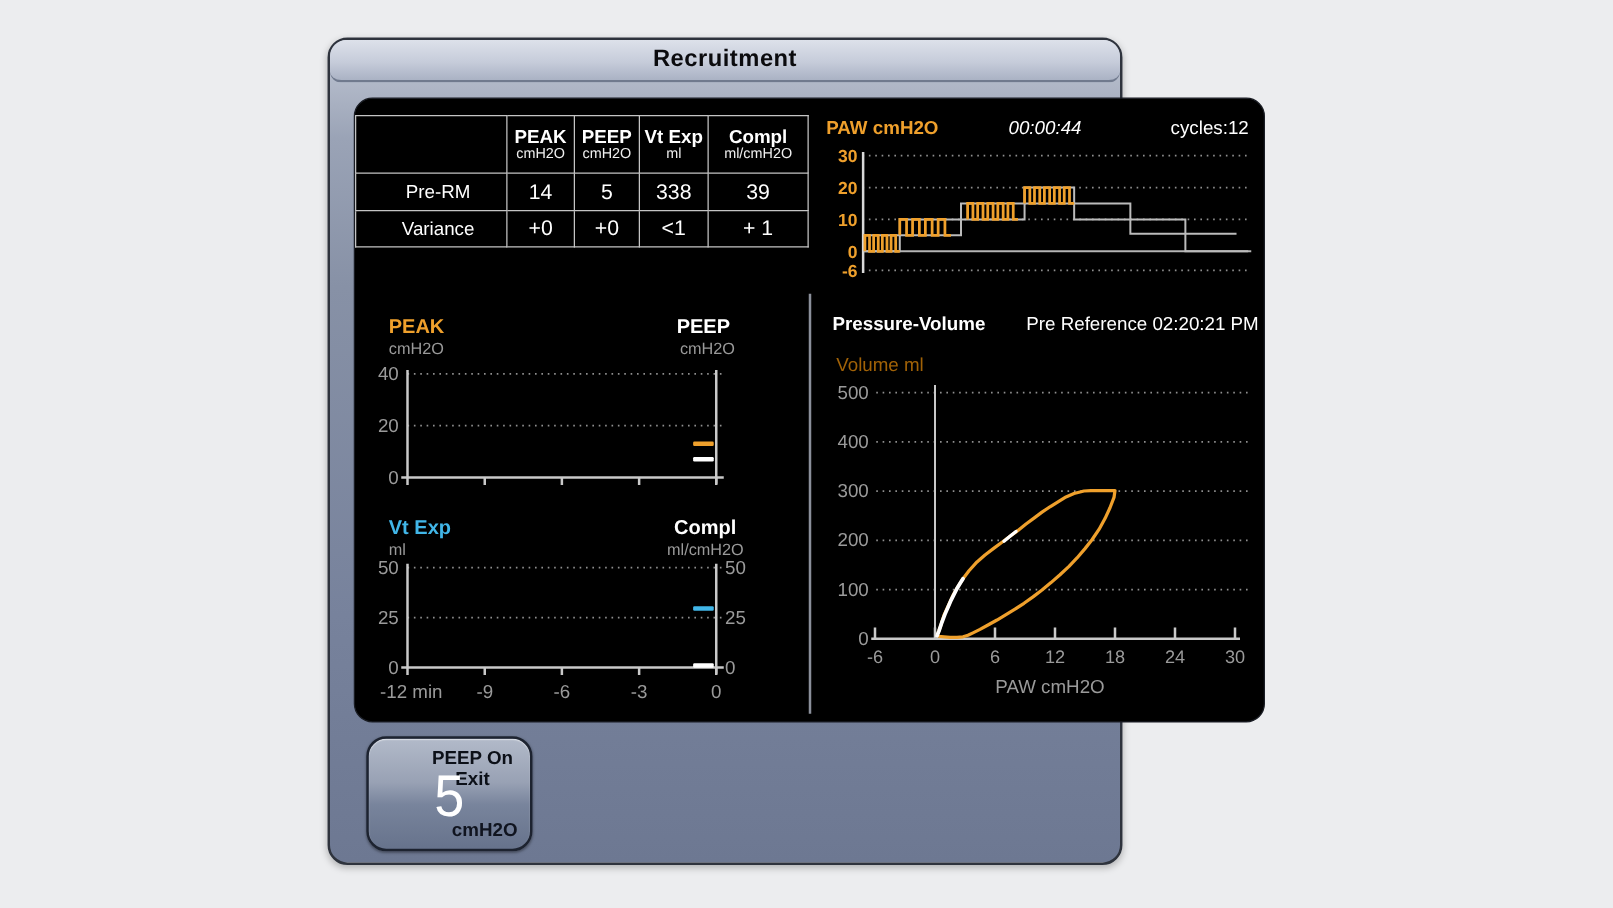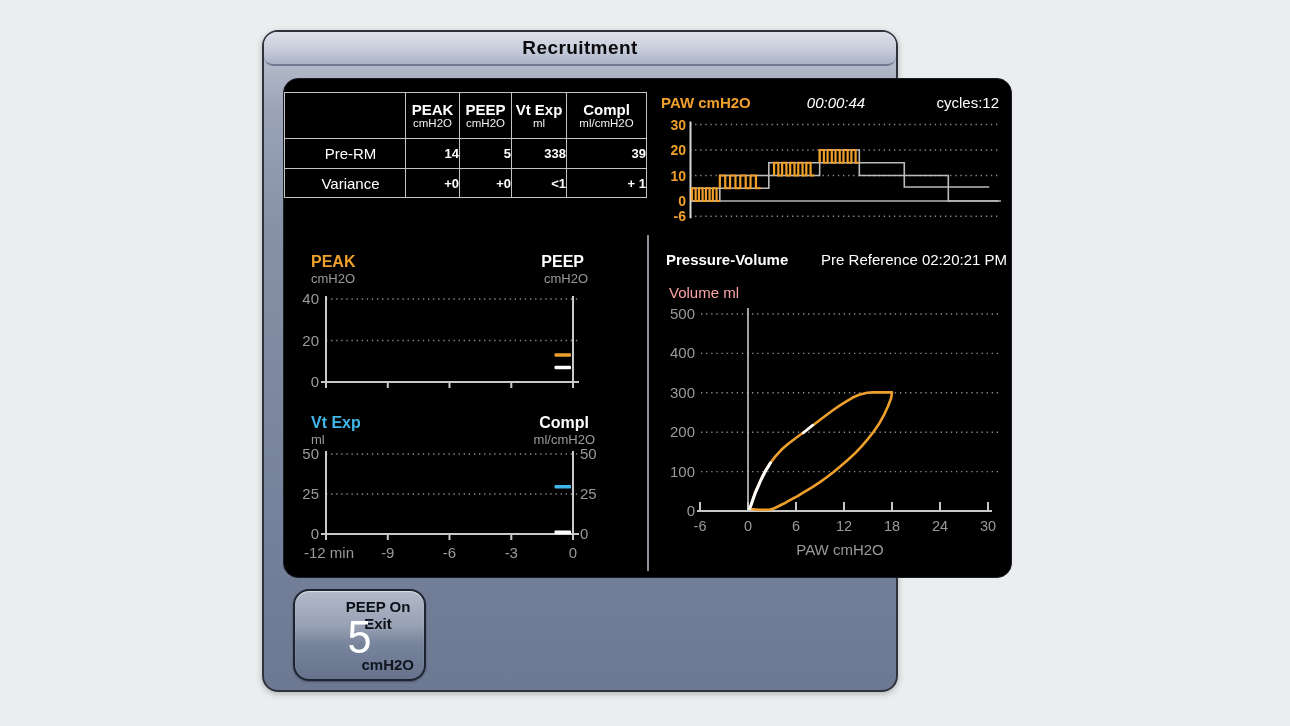--- a/index.html
+++ b/index.html
@@ -19,38 +19,38 @@
   .panel{position:absolute;left:19px;top:46px;width:729px;height:500px;
          background:#000;border-radius:15px;border:1px solid #1a1d24;}
   
   .rm-table{position:absolute;left:0px;top:13px;border-collapse:collapse;table-layout:fixed;}
   .rm-table td,.rm-table th{border:1.5px solid #c4c4c4;color:#fff;text-align:center;
       vertical-align:middle;padding:0;overflow:hidden;}
   .rm-table .hdr{height:46px;line-height:1.05;}
   .rm-table .hdr .nm{font-size:15px;font-weight:bold;display:block;}
   .rm-table .hdr .un{font-size:11.5px;font-weight:normal;display:block;color:#efefef;}
   .rm-table .rowlab{font-size:15px;font-weight:normal;padding-left:11px;}
-  .rm-table .val{font-size:13px;font-weight:bold;text-align:right;}
+  .rm-table .val{font-size:17px;font-weight:normal;}
   .rm-table tr{height:30px;}
   
   .chart{position:absolute;}
   .chart svg{position:absolute;left:0;top:0;}
   .ovl{position:absolute;white-space:nowrap;}
   .divider{position:absolute;left:363px;top:156px;width:1.5px;height:336px;background:#8b909b;}
   
   .paw-title{left:10px;top:5px;font-size:15px;font-weight:bold;color:#EFA02C;}
   .paw-time{left:145px;top:5px;width:80px;text-align:center;font-size:15px;color:#fff;font-style:italic;}
   .paw-cycles{right:12px;top:5px;font-size:15px;color:#fff;}
   
   .t-main{font-size:16px;font-weight:bold;}
   .t-sub{font-size:13px;color:#9a9a9a;}
   
   .pv-title{left:17px;top:5px;font-size:15px;font-weight:bold;color:#fff;}
   .pv-ref{right:4px;top:5px;font-size:15px;color:#fff;}
-  .pv-ylab{left:20px;top:38px;font-size:15px;color:#fca5a5;}
+  .pv-ylab{left:20px;top:38px;font-size:15px;color:#a16207;}
   .pv-xlab{left:40px;right:20px;top:295px;text-align:center;font-size:15px;color:#9a9a9a;}
   
   .peep-btn{position:absolute;left:29px;top:557px;width:133px;height:92px;
      border:2px solid #1d2330;border-radius:16px;cursor:pointer;
      background:linear-gradient(180deg,#b2bac9 0%,#98a1b4 40%,#78849c 60%,#67738c 100%);
      box-shadow:inset 0 1px 1px rgba(255,255,255,.55), 0 1px 2px rgba(0,0,0,.35);}
   .peep-btn .lab{position:absolute;left:0;right:0;top:7px;text-align:center;
      font-size:15px;font-weight:bold;color:#0c1018;padding-left:37px;}
   .peep-btn .val{position:absolute;left:0;right:0;top:18px;text-align:center;
      font-size:47px;font-weight:400;color:#fff;transform:scaleX(.92);}

